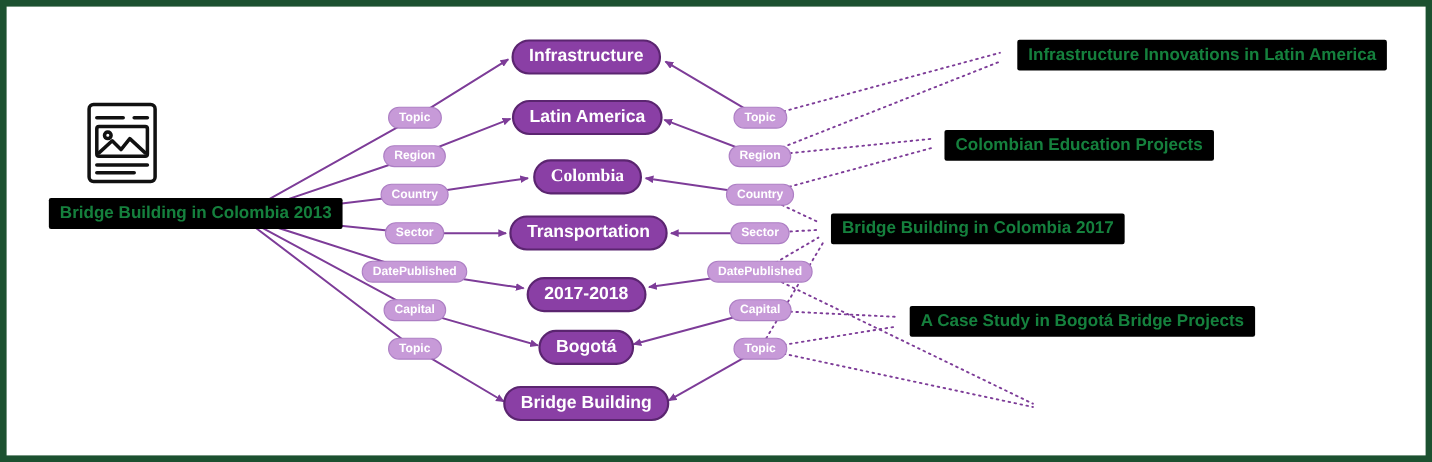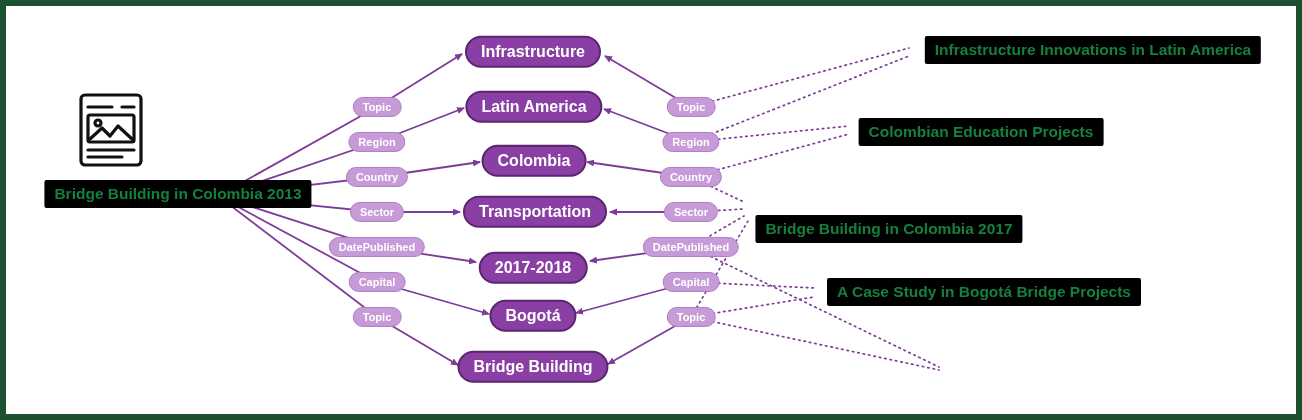--- a/index.html
+++ b/index.html
@@ -106,24 +106,24 @@
   <div class="node relation" style="left:685px;top:101px;">Topic</div>
   <div class="node relation" style="left:685px;top:136px;">Region</div>
   <div class="node relation" style="left:685px;top:171px;">Country</div>
   <div class="node relation" style="left:685px;top:206px;">Sector</div>
   <div class="node relation" style="left:685px;top:241px;">DatePublished</div>
   <div class="node relation" style="left:685px;top:276px;">Capital</div>
   <div class="node relation" style="left:685px;top:311px;">Topic</div>
 
   <div class="node entity" style="left:527px;top:46px;">Infrastructure</div>
   <div class="node entity" style="left:528px;top:101px;">Latin America</div>
-  <div class="node entity" style="left:528px;top:155px;">Colombia</div>
+  <div class="node entity" style="left:528px;top:155px;font-family:Liberation Serif, serif;">Colombia</div>
   <div class="node entity" style="left:529px;top:206px;">Transportation</div>
   <div class="node entity" style="left:527px;top:262px;">2017-2018</div>
   <div class="node entity" style="left:527px;top:310px;">Bogotá</div>
   <div class="node entity" style="left:527px;top:361px;">Bridge Building</div>
 
   <div class="node doc" style="left:1087px;top:44px;">Infrastructure Innovations in Latin America</div>
   <div class="node doc" style="left:975px;top:126px;">Colombian Education Projects</div>
-  <div class="node doc" style="left:883px;top:202px;margin-top:21px;">Bridge Building in Colombia 2017</div>
+  <div class="node doc" style="left:883px;top:202px;">Bridge Building in Colombia 2017</div>
   <div class="node doc" style="left:978px;top:286px;">A Case Study in Bogotá Bridge Projects</div>
 
 </div>
 
 </body></html>

